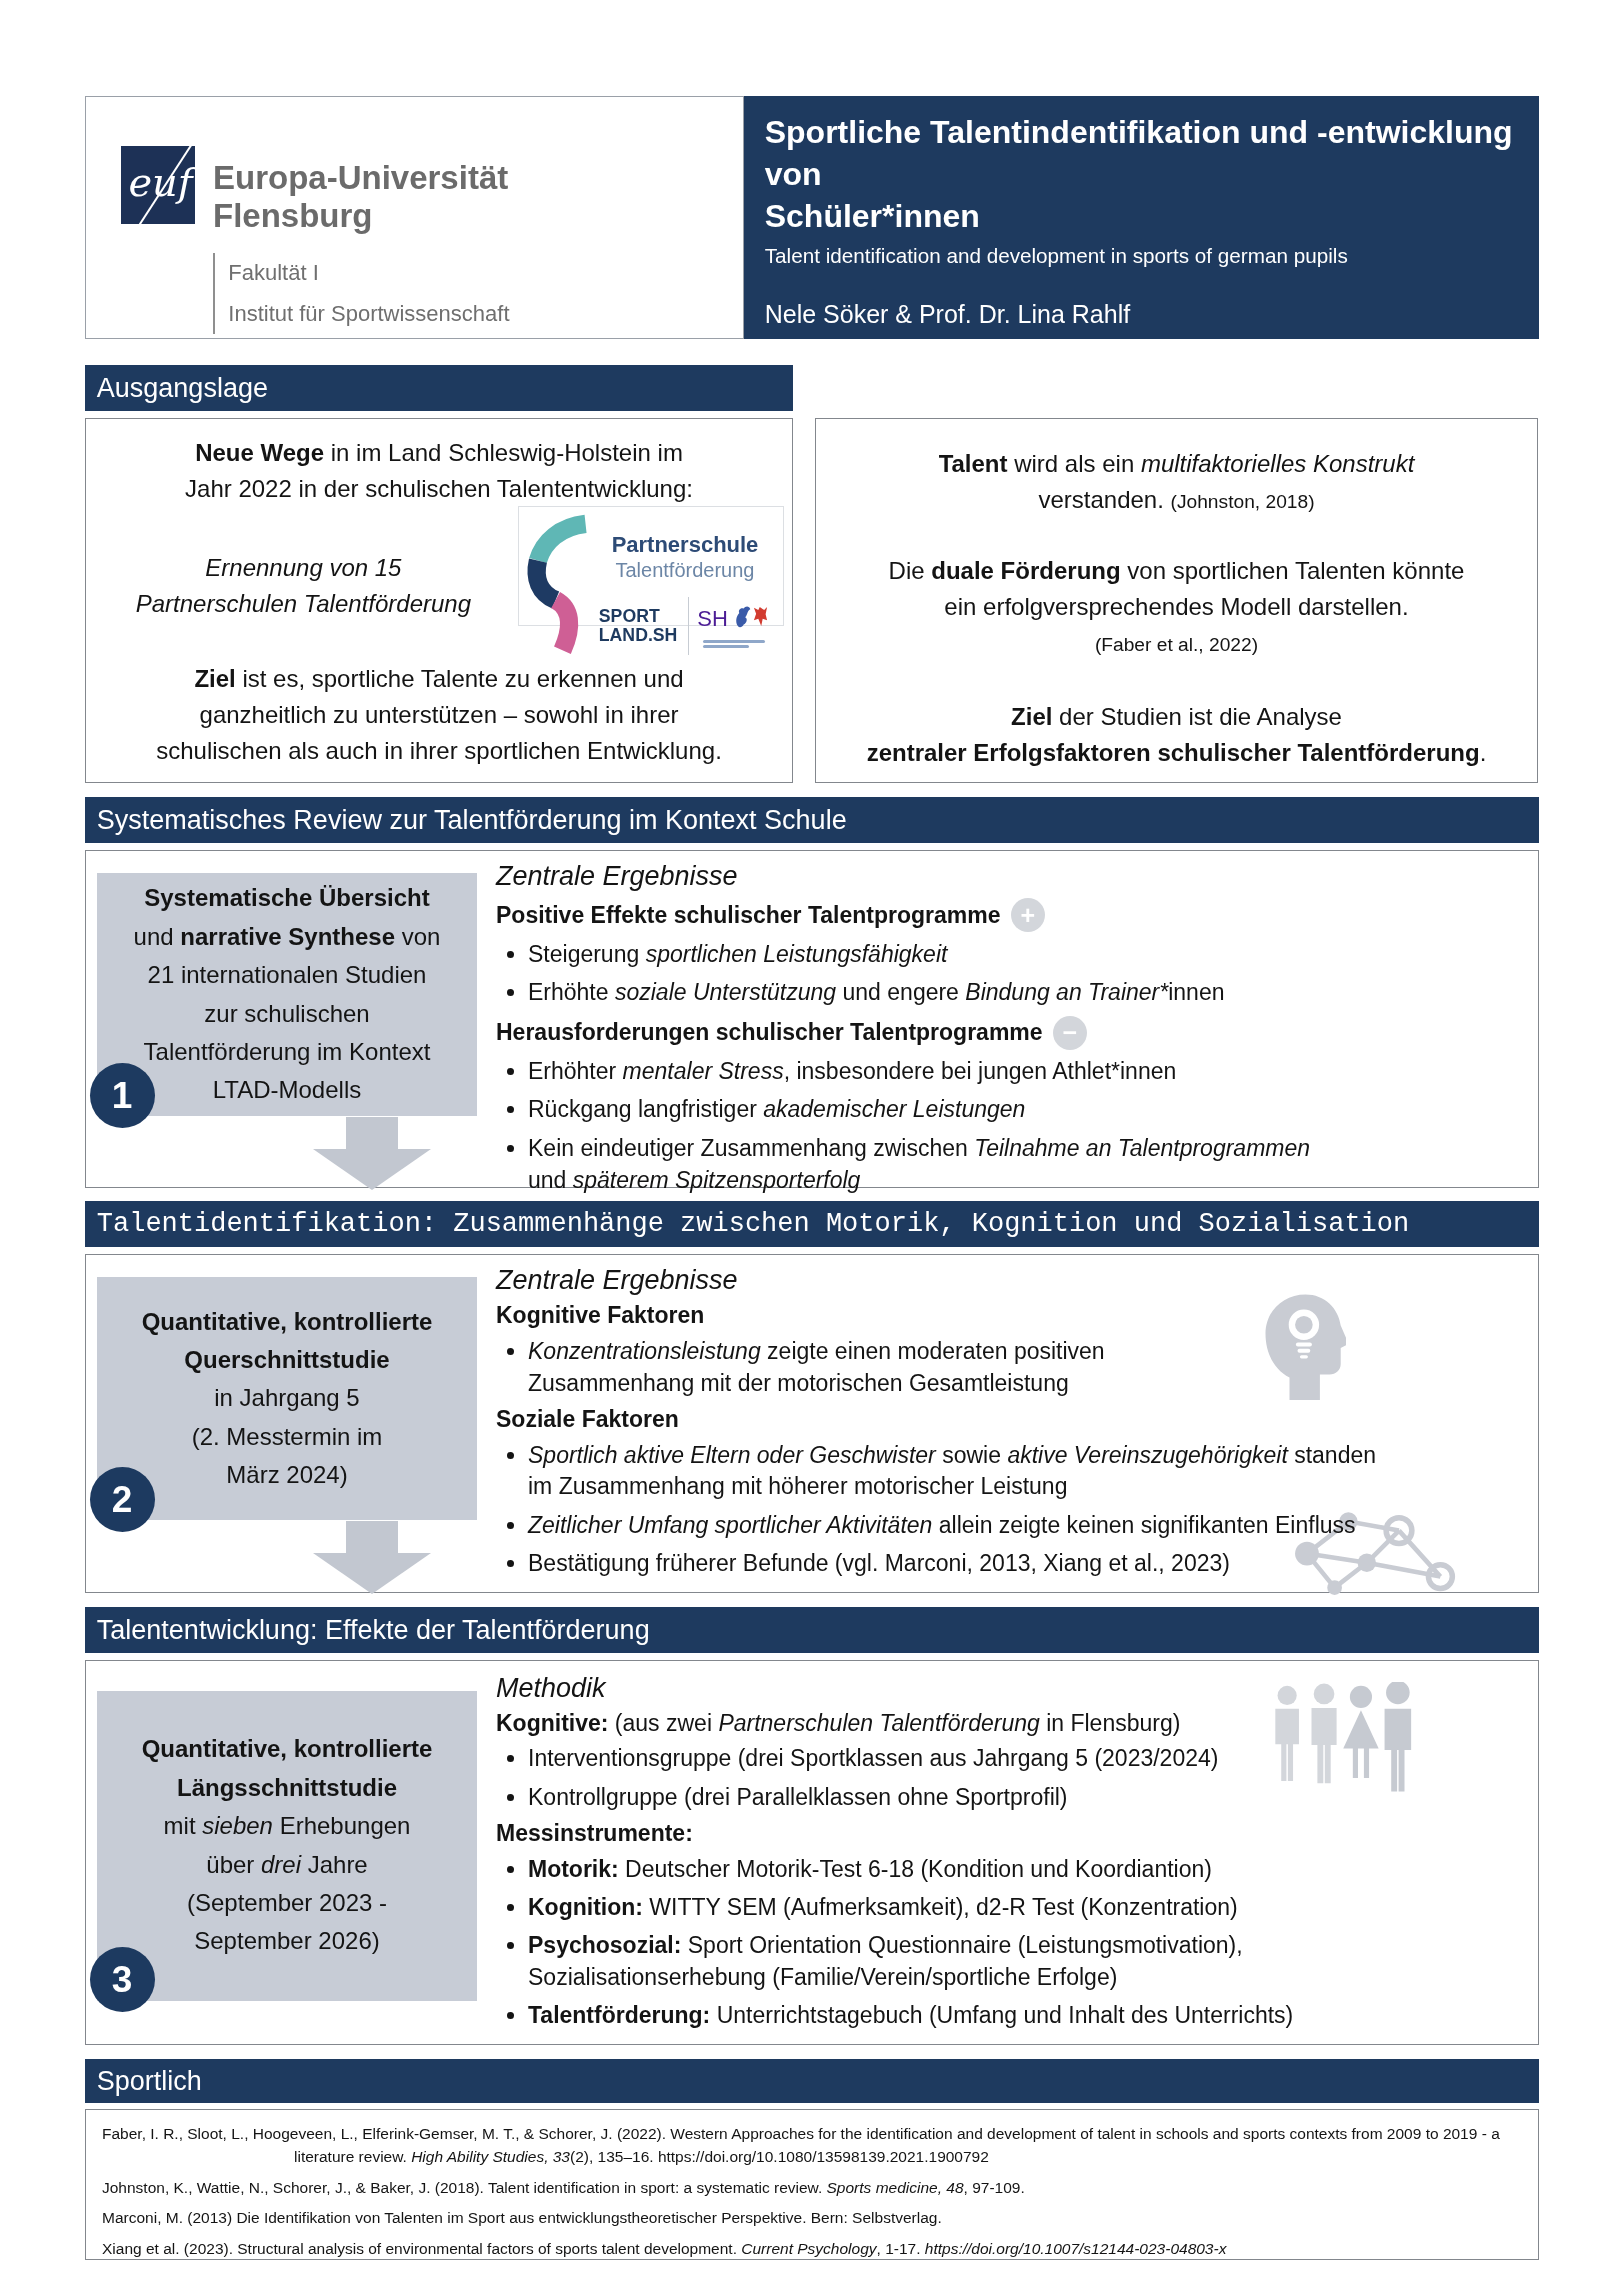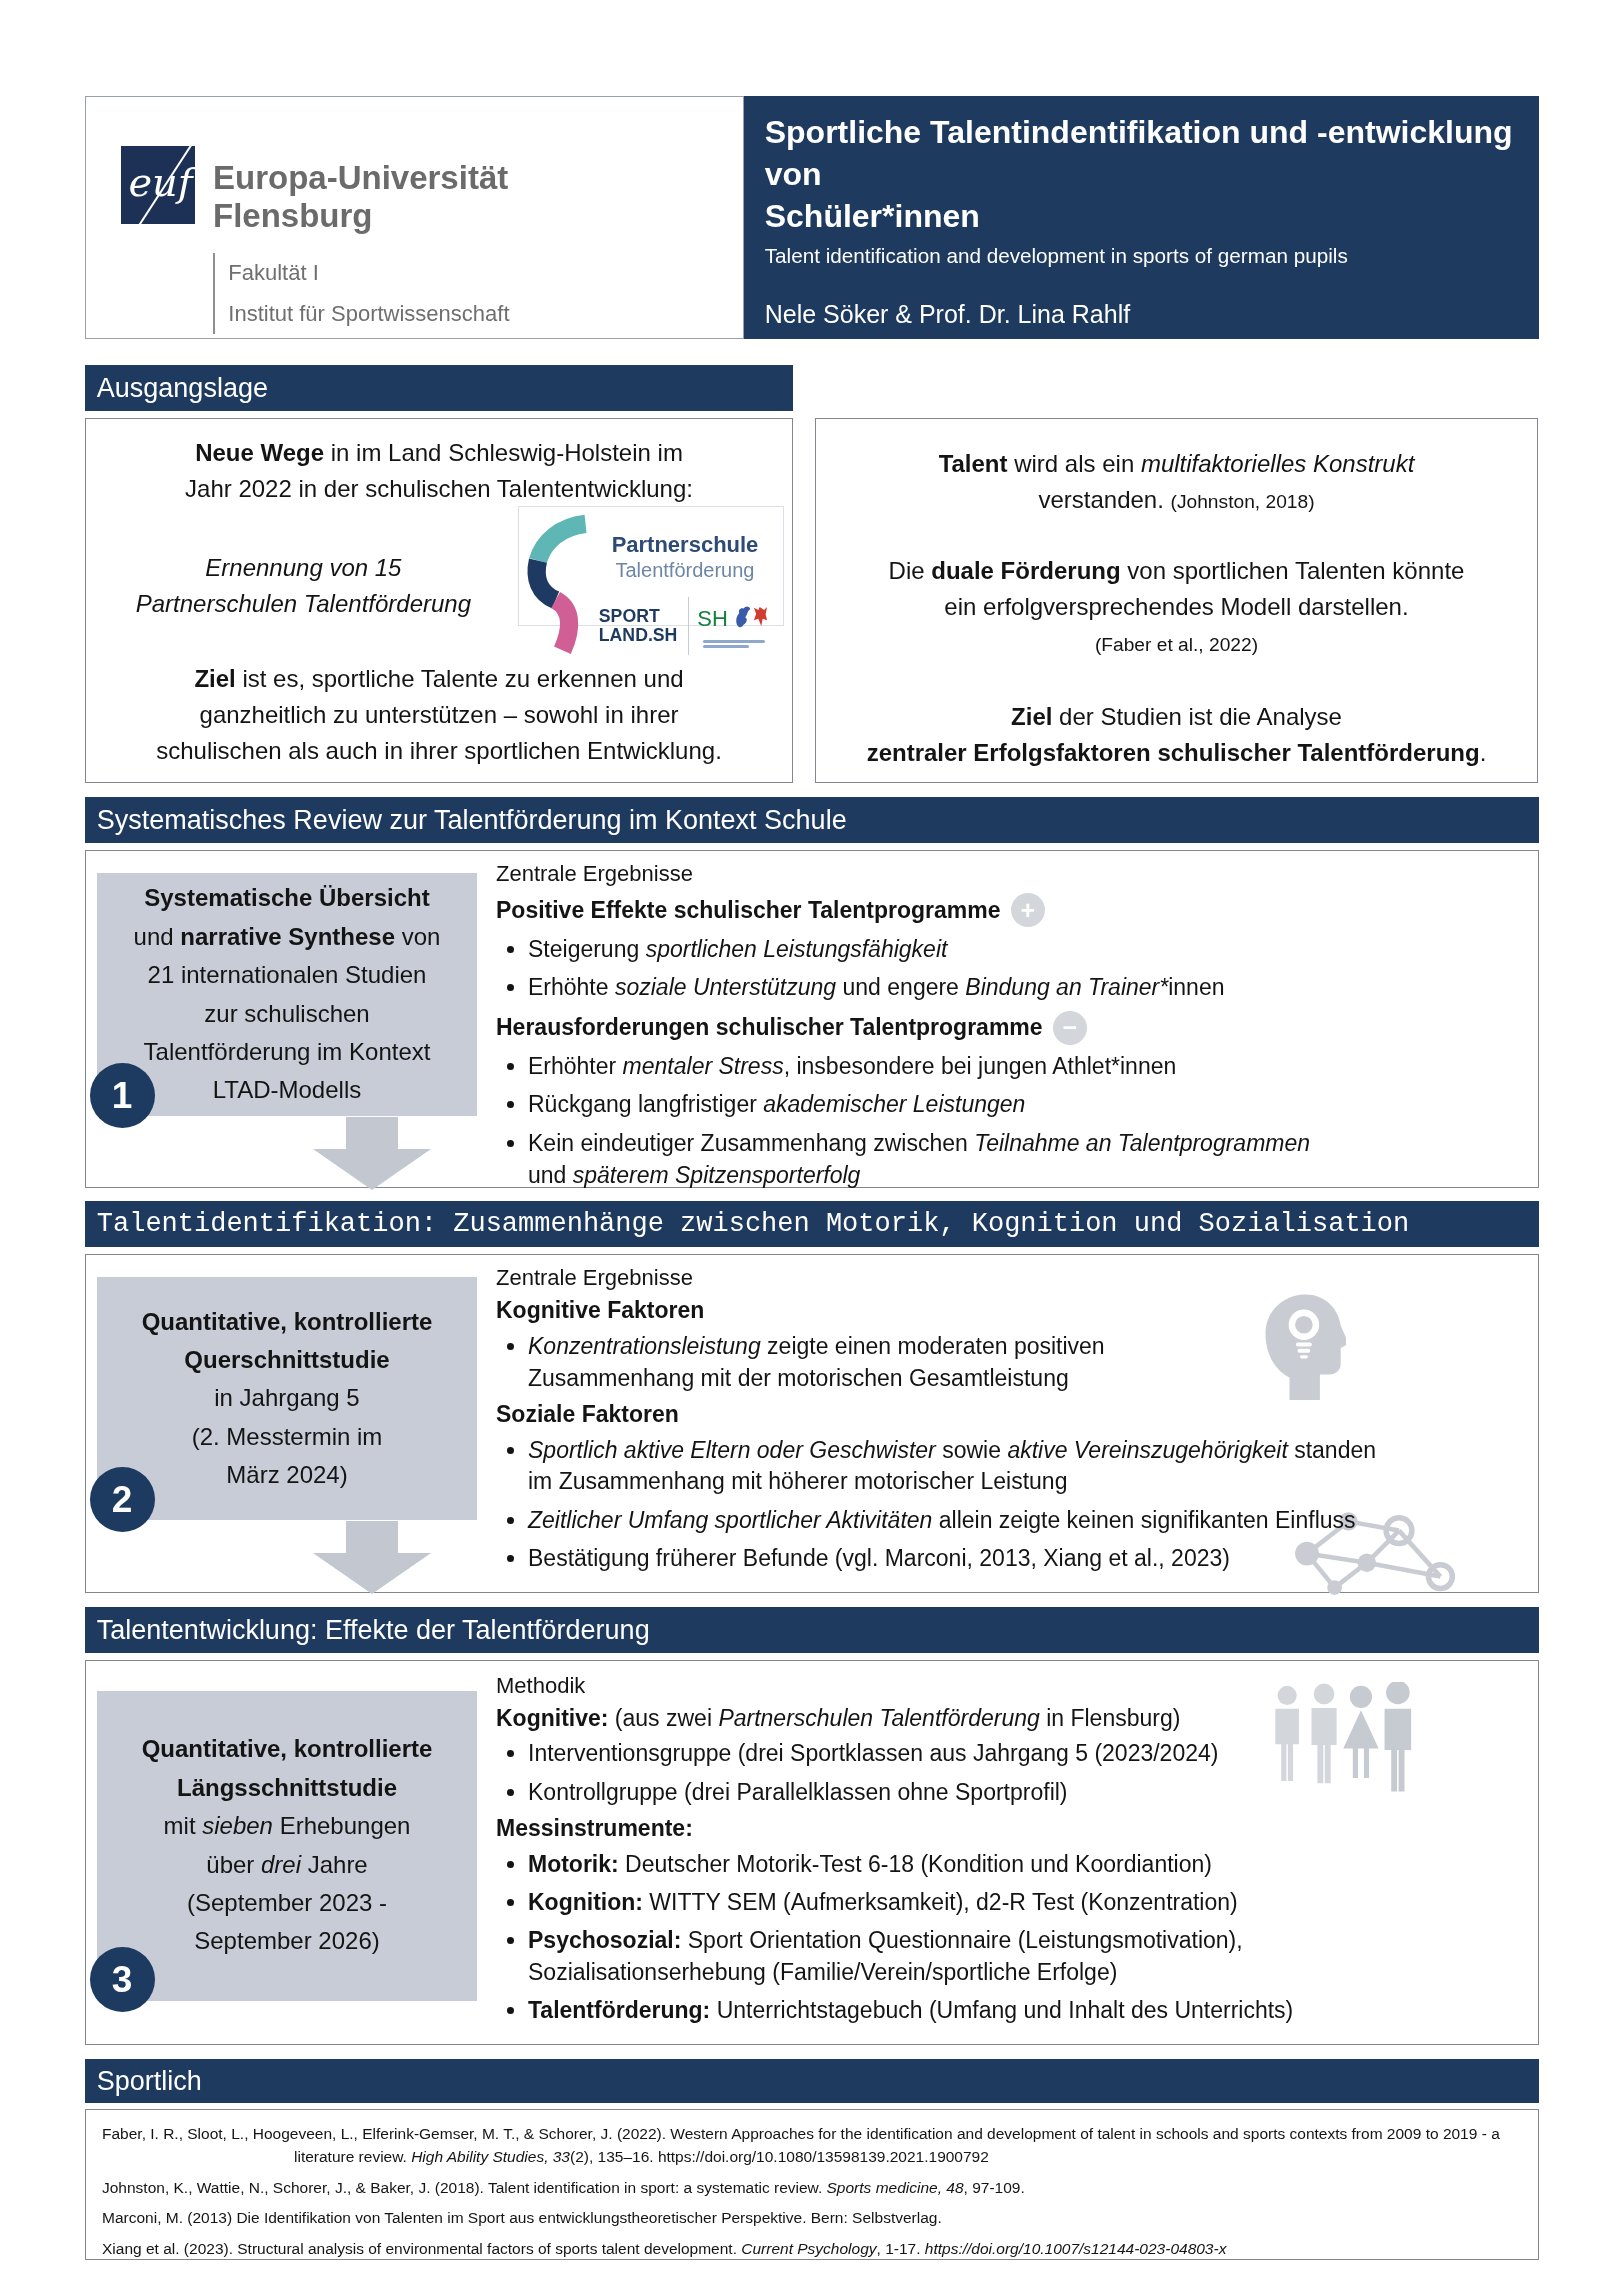--- a/index.html
+++ b/index.html
@@ -76,21 +76,21 @@
   }
   .ps-left { width:68px; flex:none; }
   .ps-right { flex:1; display:flex; flex-direction:column; }
   .ps-line1 { color:#2d4b76; font-weight:bold; font-size:22px; text-align:center; margin-top:19px;}
   .ps-line2 { color:#6c86a6; font-size:20px; text-align:center; margin-top:1.5px;}
   .ps-bottom { display:flex; margin-top:14.8px; align-items:center; }
   .ps-brand { color:#1e3a5f; font-weight:bold; font-size:17.7px; line-height:1.08; padding-left:7.4px; flex:1;}
   .ps-div { width:0.7px; height:58px; background:#c7ccd3; }
   .ps-sh { flex:1; display:flex; flex-direction:column; align-items:center; }
   .ps-sh-row { display:flex; align-items:center; gap:4.4px; }
-  .ps-sh-txt { color:#15803d; font-size:22px; }
+  .ps-sh-txt { color:#4c1d95; font-size:22px; }
   .ps-bars { margin-top:3.7px; }
   .ps-bars div { background:#8fa7c9; height:3px; margin-top:2.2px; border-radius:1.5px;}
 
   
   .study-gray {
     position:absolute; left:11px; background:#c7ccd6;
     display:flex; align-items:center; justify-content:center;
     text-align:center; font-size:24px; line-height:1.6; padding:0 14.8px;
   }
   .num-circle {
@@ -98,21 +98,21 @@
     border-radius:50%; background:#1d3a60; color:#ffffff;
     font-size:37px; font-weight:bold; display:flex; align-items:center; justify-content:center;
   }
   .arrow-stem { position:absolute; width:52px; height:34px; background:#c2c7d0; z-index:2; }
   .arrow-head {
     position:absolute; width:0; height:0; z-index:2;
     border-left:59px solid transparent; border-right:59px solid transparent;
     border-top:41px solid #c2c7d0;
   }
   .rtext { position:absolute; left:410px; top:7.4px; right:11px; z-index:1; }
-  .lead { font-size:22px; margin:3px 0 4.4px; }
+  .lead { font-size:27px; font-style:italic; margin:3px 0 4.4px; }
   .subhead { font-size:23px; font-weight:bold; margin:5.9px 0 1.5px; display:flex; align-items:center; gap:10.3px; }
   .pmicon {
     width:34px; height:34px; border-radius:50%; background:#d3d6db; color:#ffffff;
     font-size:25px; font-weight:bold; display:inline-flex; align-items:center; justify-content:center;
     flex:none; line-height:1;
   }
   .rtext ul { margin:1.5px 0 5.9px; padding-left:32px; font-size:23px; line-height:1.38; }
   .rtext li { margin:6.6px 0; }
   .bgicon { position:absolute; z-index:0; }
 

